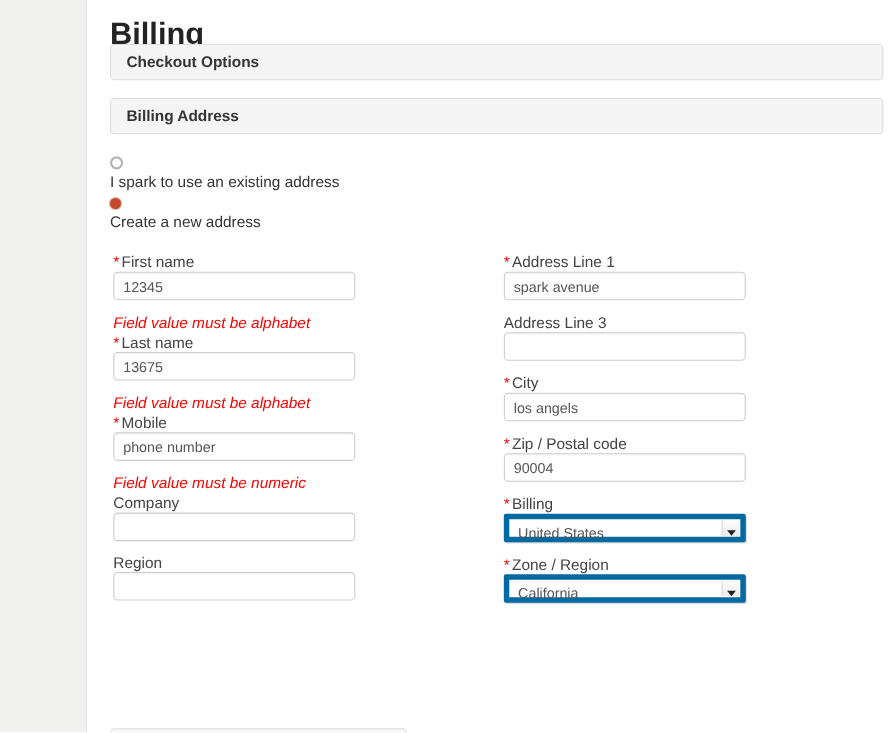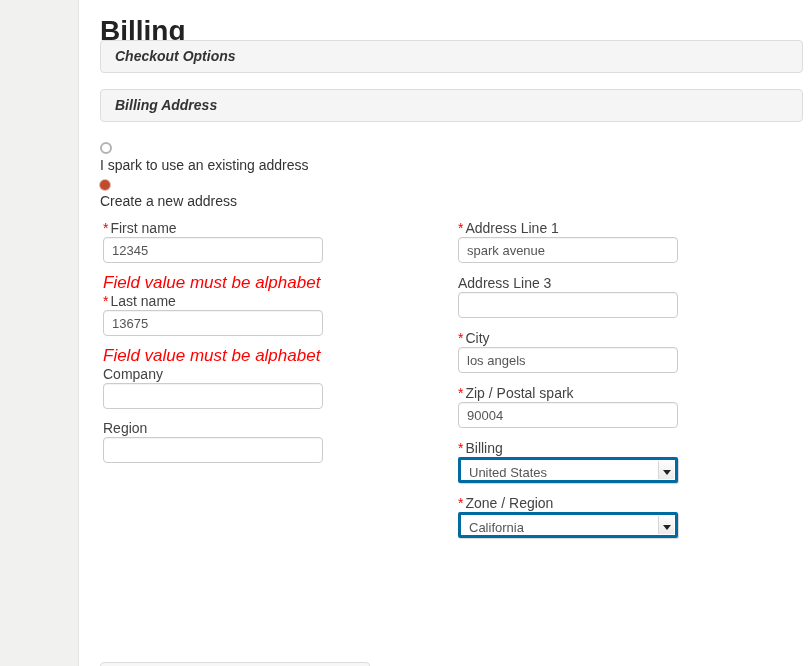--- a/index.html
+++ b/index.html
@@ -15,65 +15,64 @@
   }
   .page-title {
     position:absolute; left:100px; top:-4px;
     font-size:28px; line-height:32px; font-weight:bold; color:#232323;
   }
   .panel-header {
     position:absolute; left:100px; width:703px; height:33px;
     background:#f5f5f5; border:1px solid #dddddd; border-radius:4px;
     padding:8px 14px; font-size:14px; line-height:15px; font-weight:bold; color:#333333;
     cursor:pointer;
-    font-style:italic;
   }
   .panel-checkout-options { top:40px; }
   .panel-billing-address { top:89px; }
 
   .radio-block { position:absolute; left:100px; top:142px; }
   .radio-option { margin-bottom:6px; }
   .radio {
     display:block; border-radius:50%; margin-bottom:2px; cursor:pointer;
   }
   .radio.unchecked {
     width:12px; height:12px; border:2px solid #b3b3b3; background:#ffffff;
   }
   .radio.checked {
     width:6px; height:6px; border:5px solid #c24b2d; background:#ffffff;
     box-shadow:0 0 0 1px rgba(160,55,25,0.35);
   }
   .radio-label { font-size:14px; line-height:18px; color:#333333; cursor:pointer; }
 
-  .form-col { position:absolute; top:221px; width:220px; }
+  .form-col { position:absolute; top:231px; width:220px; }
   .form-col.left  { left:103px; }
   .form-col.right { left:458px; }
   .form-col.left  .field { margin-bottom:12px; }
   .form-col.right .field { margin-bottom:13px; }
   .form-col.left  .field.with-error { margin-bottom:4px; }
 
   .field label {
     display:block; font-size:14px; line-height:15px; margin-bottom:1px; color:#434343;
   }
   .req { color:#ee0000; margin-right:2px; }
   .field input {
     display:block; width:220px; height:26px; padding:3px 8px;
     font-family:"Liberation Sans","DejaVu Sans",sans-serif;
     font-size:13px; color:#555555;
     border:1px solid #cccccc; border-radius:4px; background:#ffffff;
     box-shadow:inset 0 1px 1px rgba(0,0,0,0.05);
     outline:none;
   }
   .error-text {
-    font-size:17px; line-height:14px; font-style:italic; color:#ff0000;
+    font-size:14px; line-height:14px; font-style:italic; color:#ff0000;
     margin-top:13px;
   }
   .select-box {
     position:relative; width:220px; height:26px;
-    border:3px solid #0369a1; border-radius:2px; background:#ffffff;
+    border:5px solid #0369a1; border-radius:2px; background:#ffffff;
     box-shadow:1px 1px 0 #d9d9d9; cursor:pointer;
   }
   .select-value {
     position:absolute; left:8px; top:5px; font-size:13px; color:#555555;
   }
   .select-arrow-btn {
     position:absolute; top:1px; right:1px; bottom:1px; width:16px;
     background:linear-gradient(#fdfdfd,#ebebeb);
     border-left:1px solid #d6d6d6;
   }
@@ -122,20 +121,25 @@
     <div class="error-text">Field value must be alphabet</div>
   </div>
 
   <div class="field with-error">
     <label><span class="req">*</span><span>Last name</span></label>
     <input type="text" value="13675" style="">
     <div class="error-text">Field value must be alphabet</div>
   </div>
 
 
+  <div class="field with-error">
+    <label><span class="req">*</span><span>Mobile</span></label>
+    <input type="text" value="phone number" style="">
+    <div class="error-text">Field value must be numeric</div>
+  </div>
 
   <div class="field">
     <label><span>Company</span></label>
     <input type="text" value="" style="">
   </div>
 
 
   <div class="field">
     <label><span>Region</span></label>
     <input type="text" value="" style="">
@@ -154,21 +158,21 @@
     <label><span>Address Line 3</span></label>
     <input type="text" value="" style="">
   </div>
 
   <div class="field">
     <label><span class="req">*</span><span>City</span></label>
     <input type="text" value="los angels" style="">
   </div>
 
   <div class="field">
-    <label><span class="req">*</span><span>Zip / Postal spark</span></label>
+    <label><span class="req">*</span><span>Zip / Postal code</span></label>
     <input type="text" value="90004" style="">
   </div>
 
   <div class="field">
     <label><span class="req">*</span><span>Billing</span></label>
     <div class="select-box">
       <span class="select-value">United States</span>
       <span class="select-arrow-btn"></span>
     </div>
   </div>

